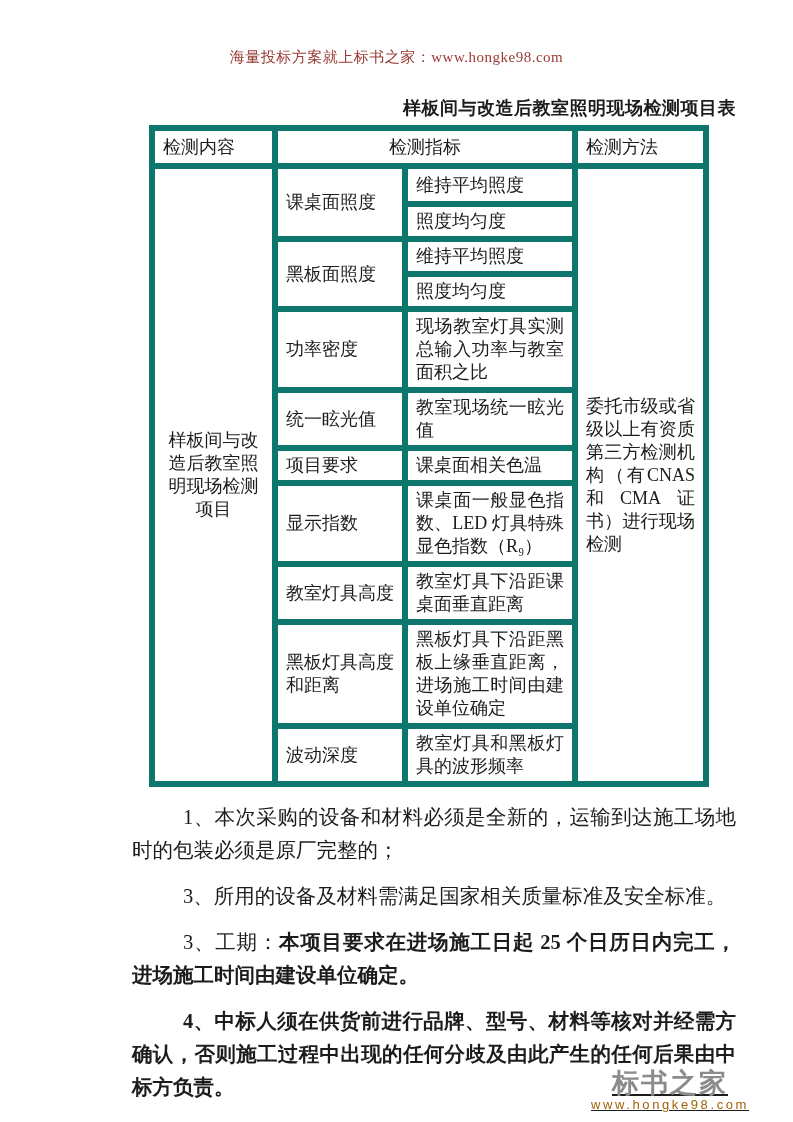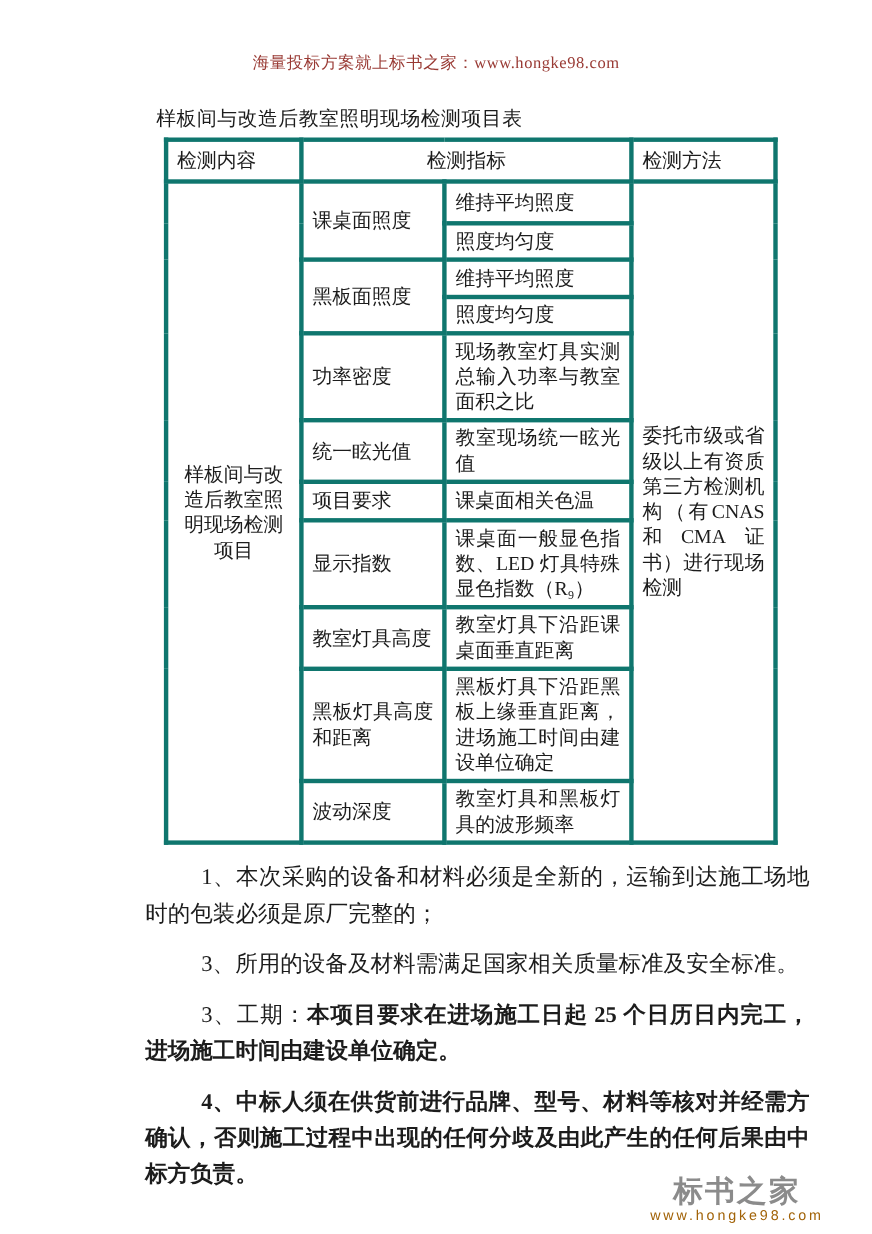--- a/index.html
+++ b/index.html
@@ -24,37 +24,37 @@
     letter-spacing: 0.5px;
   }
   
   .content {
     position: absolute;
     top: 96px;
     left: 96px;
     width: 604px;
   }
   .doc-title {
-    text-align: left;
+    text-align: right;
     font-size: 18px;
-    font-weight: 400;
+    font-weight: 700;
     letter-spacing: 0.5px;
     margin-bottom: 5px;
     margin-left: 10px;
   }
   
   table.det {
     border-collapse: collapse;
     table-layout: fixed;
     margin-left: 17px;
     width: 554px;
     font-size: 18px;
   }
   table.det td {
-    border: 4px solid #0f766e;
+    border: 6px solid #0f766e;
     padding: 3px 8px;
     vertical-align: middle;
     line-height: 23px;
   }
   table.det td.just { text-align: justify; text-justify: inter-ideograph; }
   td.merged { line-height: 29px; text-align: center; }
   tr.hr0 { height: 38px; }
   tr.r1 { height: 38px; }
   tr.r2 { height: 33px; }
   tr.r3 { height: 34px; }
@@ -89,20 +89,21 @@
     padding-left: 51px;
     margin-top: 14px;
   }
   
   .watermark {
     position: absolute;
     right: 8px;
     bottom: 10px;
     text-align: center;
     font-family: "Liberation Sans", "DejaVu Sans", sans-serif;
+    text-decoration: underline;
   }
   .wm-brand {
     font-size: 27px;
     font-weight: 700;
     color: #8b8b8b;
     letter-spacing: 2px;
     line-height: 28px;
   }
   .wm-url {
     font-size: 13px;

